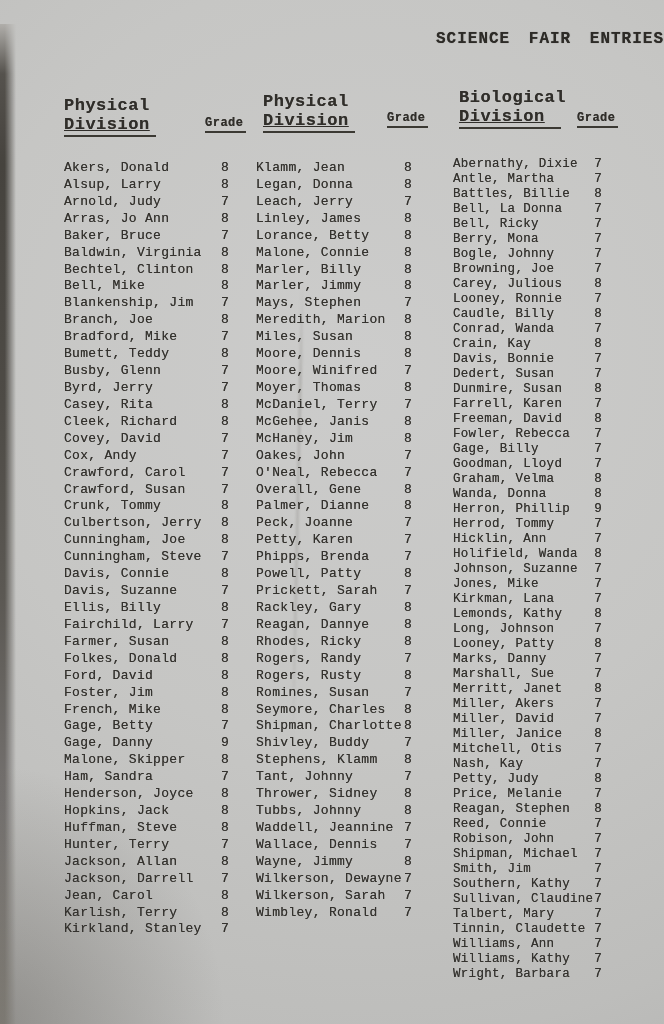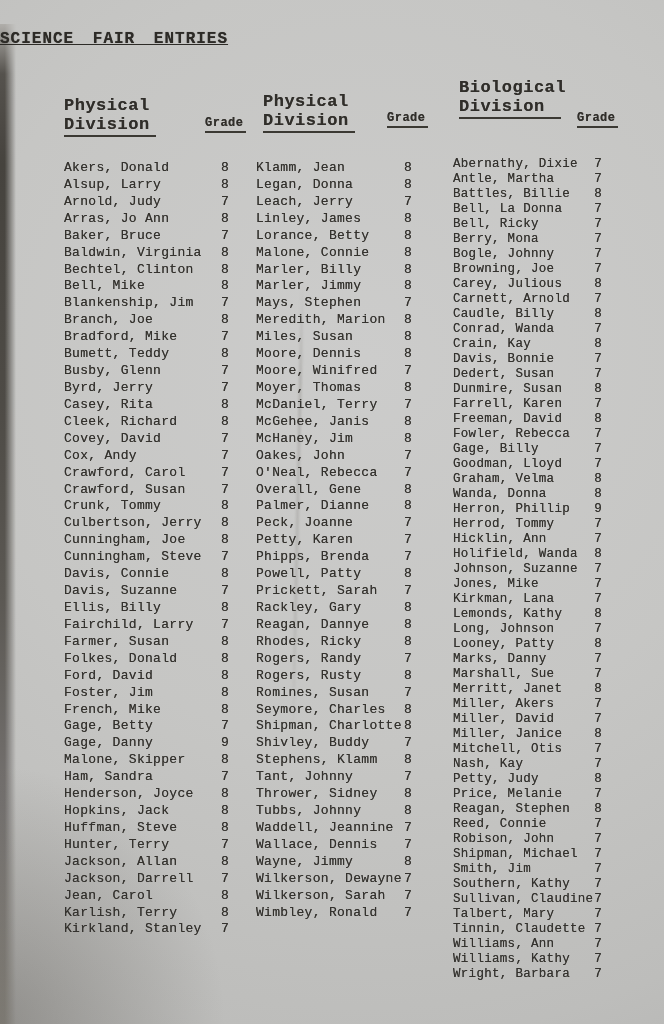--- a/index.html
+++ b/index.html
@@ -22,33 +22,33 @@
     position:absolute; left:0; bottom:0; width:280px; height:320px; pointer-events:none;
     background:radial-gradient(115% 115% at 0% 100%, rgba(66,62,56,0.34) 0%, rgba(66,62,56,0.12) 45%, rgba(66,62,56,0) 70%);
   }
   .crease {
     position:absolute; left:296px; top:285px; width:3px; height:460px; pointer-events:none;
     background:linear-gradient(to bottom, rgba(95,92,86,0) 0%, rgba(95,92,86,0.22) 20%, rgba(95,92,86,0.16) 70%, rgba(95,92,86,0) 100%);
     filter:blur(1px); transform:rotate(1.2deg);
   }
   
   .title {
-    position:absolute; left:0; right:0; top:30px; margin:0; text-align:left;
+    position:absolute; left:0; right:0; top:30px; margin:0; text-align:right;
     font-size:16px; font-weight:bold; letter-spacing:1px; word-spacing:8px;
-    color:#2d2b27; text-shadow:0 0 0.7px rgba(45,43,39,0.8);text-decoration:underline;
+    color:#2d2b27; text-shadow:0 0 0.7px rgba(45,43,39,0.8);
   }
   
   .div-head {
     position:absolute; font-size:17px; font-weight:bold; line-height:19px;
     letter-spacing:0.5px; color:#302e2a; text-shadow:0 0 0.6px rgba(48,46,42,0.7);
   }
-  .div-head .l2 { display:inline-block; border-bottom:2px solid #3b3933; padding:0 6px 1px 0; }
+  .div-head .l2 { display:inline-block; border-bottom:2px solid #3b3933; padding:0 6px 1px 0;text-decoration:underline; }
   .dh1 { left:64px;  top:96px; }
   .dh2 { left:263px; top:92px; }
-  .dh3 { left:459px; top:78px; }
+  .dh3 { left:459px; top:88px; }
   .dh3 .l2 { padding-right:16px; }
   .grade-head {
     position:absolute; font-size:12px; font-weight:bold; letter-spacing:0.5px;
     border-bottom:2px solid #3b3933; padding:0 2px 1px 0;
     color:#302e2a; text-shadow:0 0 0.6px rgba(48,46,42,0.7);
   }
   .gh1 { left:205px; top:116px; }
   .gh2 { left:387px; top:111px; }
   .gh3 { left:577px; top:111px; }
   
@@ -487,21 +487,21 @@
       </div>
       <div class="row">
         <span class="name">Browning, Joe</span>
         <span class="grade">7</span>
       </div>
       <div class="row">
         <span class="name">Carey, Julious</span>
         <span class="grade">8</span>
       </div>
       <div class="row">
-        <span class="name">Carnett, Arnold</span>
+        <span class="name">Looney, Ronnie</span>
         <span class="grade">7</span>
       </div>
       <div class="row">
         <span class="name">Caudle, Billy</span>
         <span class="grade">8</span>
       </div>
       <div class="row">
         <span class="name">Conrad, Wanda</span>
         <span class="grade">7</span>
       </div>

